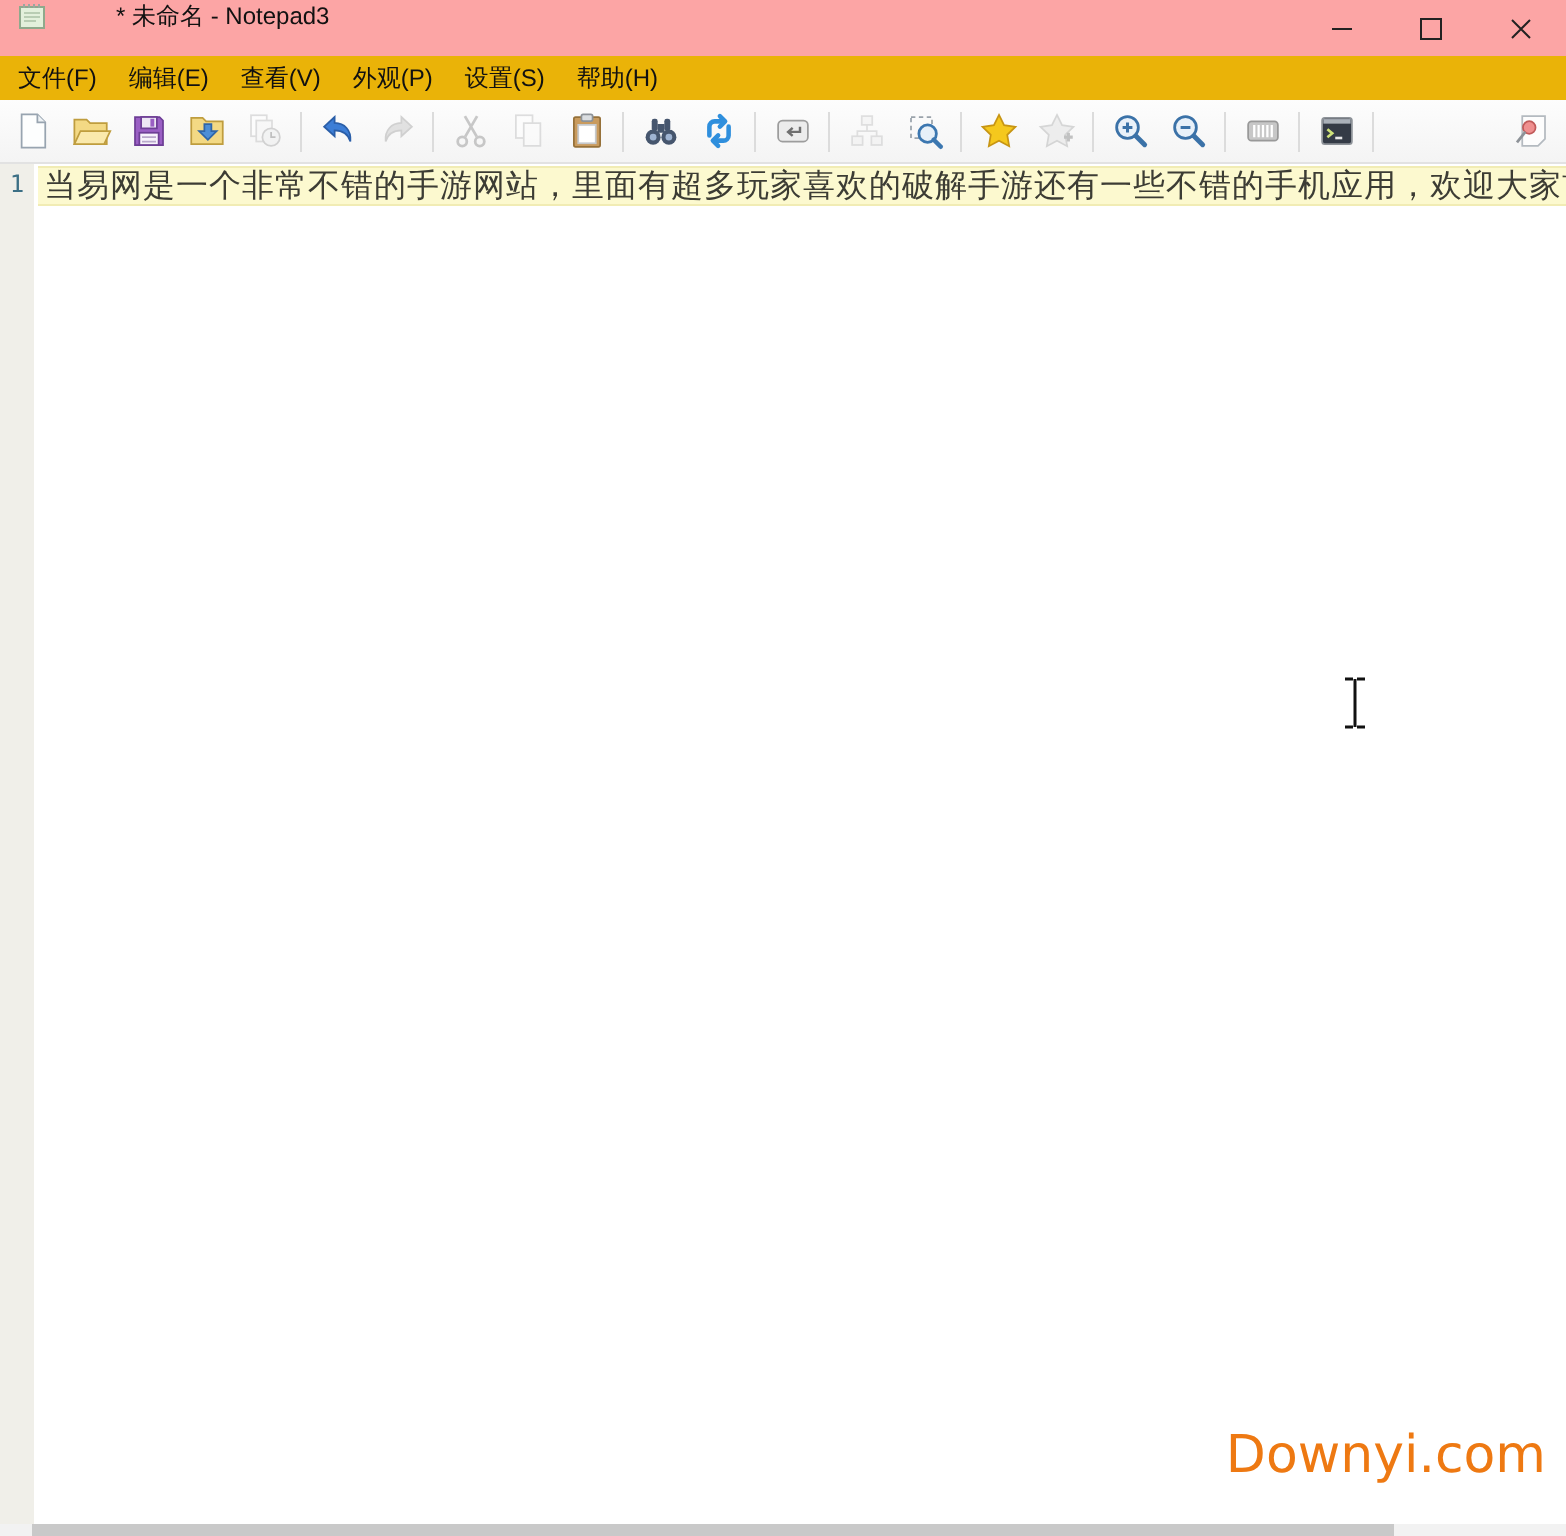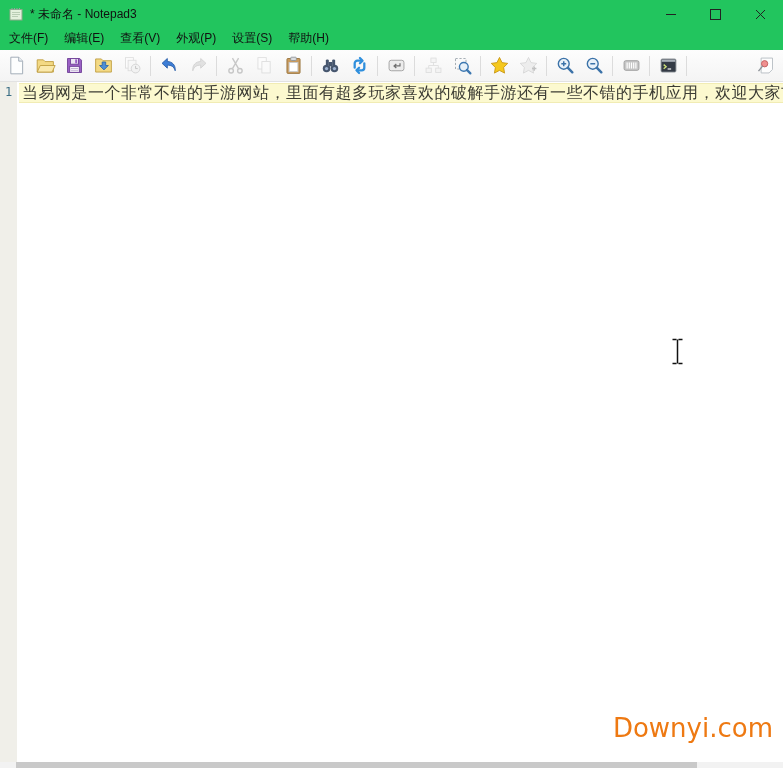--- a/index.html
+++ b/index.html
@@ -2,31 +2,31 @@
 <html><head>
 <meta charset="utf-8">
 <style>
   html,body{margin:0;padding:0;}
   body{width:783px;height:768px;overflow:hidden;background:#fff;
        font-family:"Liberation Sans","DejaVu Sans",sans-serif;}
   .window{position:relative;width:783px;height:768px;background:#fff;
           box-shadow:inset 0 0 0 1px #d6d6d6;display:flex;flex-direction:column;}
 
   
-  .titlebar{height:28px;display:flex;align-items:center;background:#22c55e;flex:0 0 auto;}
+  .titlebar{height:28px;display:flex;background:#fca5a5;flex:0 0 auto;gap:28px;}
   .app-icon{width:16px;height:16px;margin:0 6px 0 8px;flex:0 0 auto;}
   .title-text{font-size:12px;color:#111;white-space:nowrap;}
   .win-controls{margin-left:auto;display:flex;height:100%;}
   .win-btn{width:45px;height:28px;display:flex;align-items:center;justify-content:center;
            background:transparent;border:none;padding:0;cursor:default;}
   .glyph-min{width:10px;height:0;border-top:1px solid #222;display:block;}
   .glyph-max{width:9px;height:9px;border:1px solid #222;display:block;}
 
   
-  .menubar{height:22px;display:flex;align-items:flex-end;background:#22c55e;
+  .menubar{height:22px;display:flex;align-items:center;background:#eab308;
            font-size:12px;color:#111;flex:0 0 auto;padding-left:1px;}
   .menu-item{padding:3px 8px;background:transparent;border:none;font-size:12px;
              color:#111;font-family:inherit;}
 
   
   .toolbar{height:31px;display:flex;align-items:center;padding:0 4px 0 3px;
            background:linear-gradient(#fdfdfd,#f4f4f4);
            border-bottom:1px solid #e2e2e2;flex:0 0 auto;}
   .tb-btn{width:26px;height:26px;margin-right:3px;display:flex;align-items:center;
           justify-content:center;background:transparent;border:none;padding:0;}

